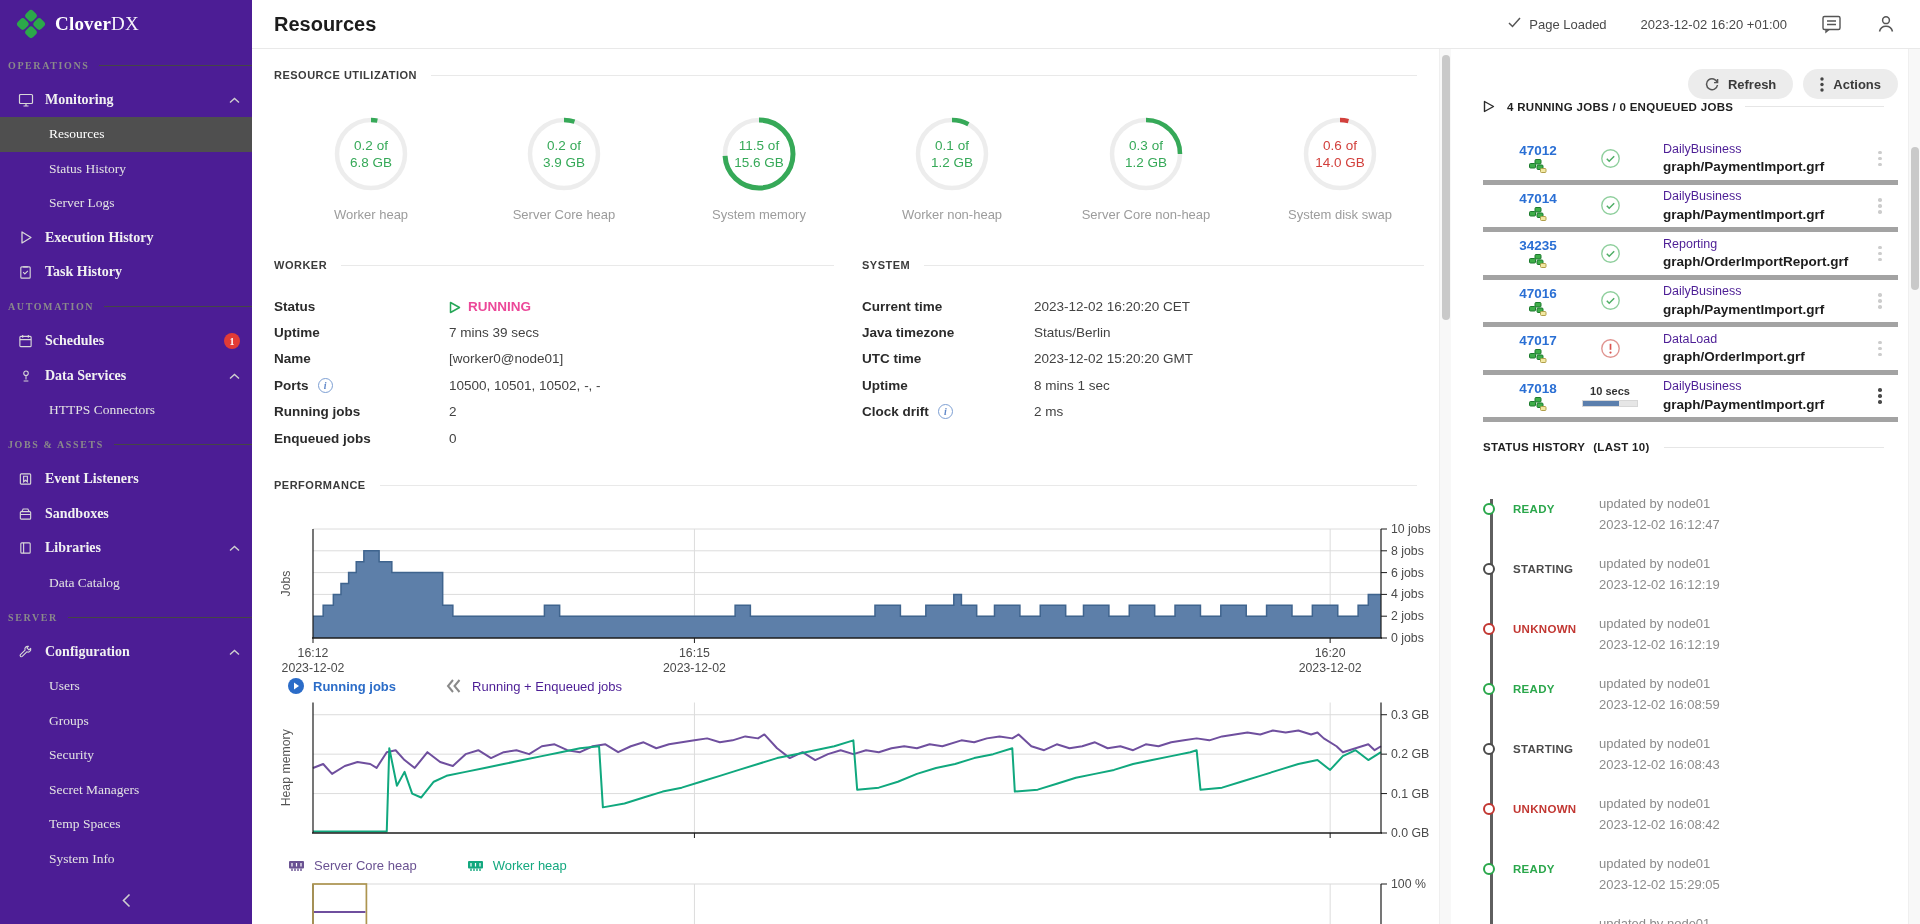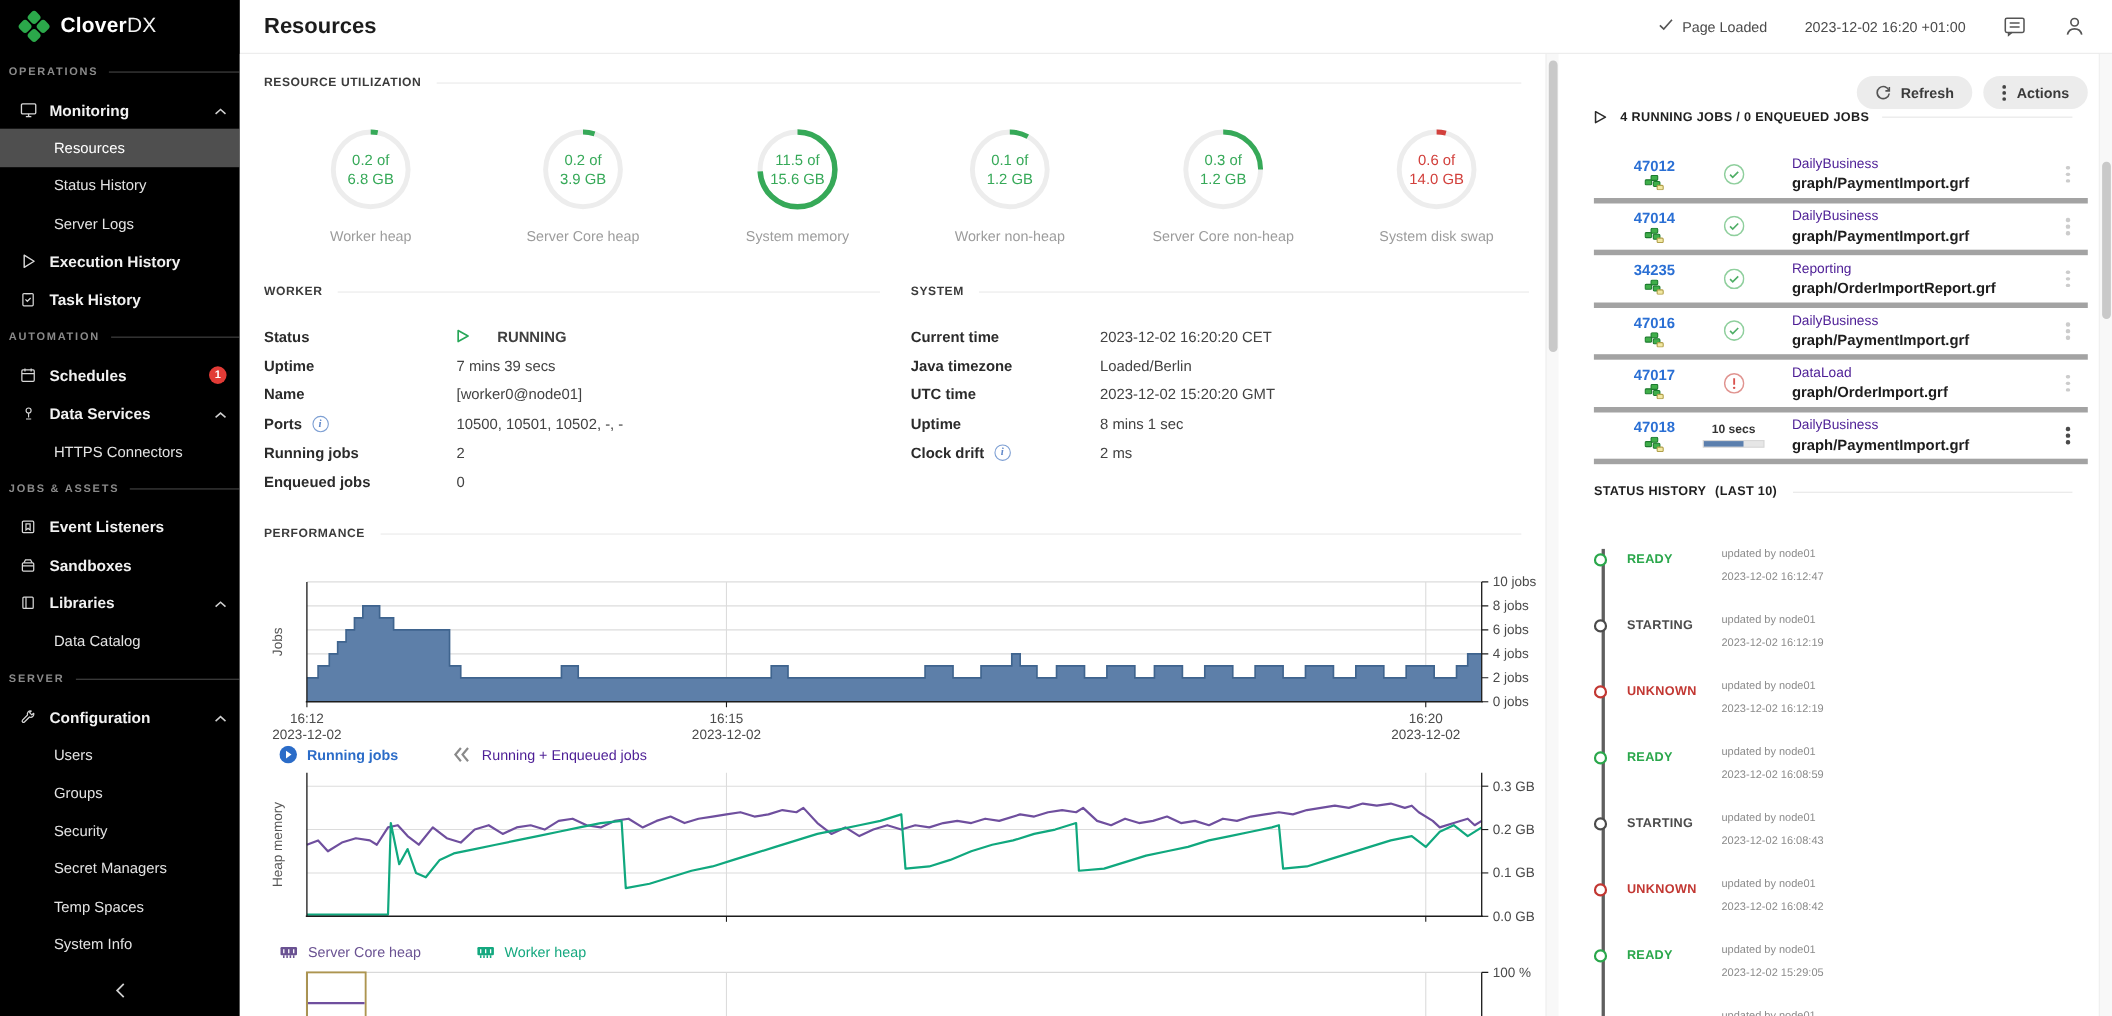--- a/index.html
+++ b/index.html
@@ -1,21 +1,21 @@
 <!DOCTYPE html>
 <html><head>
 <meta charset="utf-8">
 <style>
   * { margin:0; padding:0; box-sizing:border-box; }
   html,body { background:#fff; }
   body { font-family:"Liberation Sans","DejaVu Sans",sans-serif; color:#222; }
   .app { width:1920px; height:924px; display:flex; overflow:hidden; background:#fff; }
 
   
-  .sidebar { width:218px; flex:none; background:#000000; position:relative; overflow:hidden; }
+  .sidebar { width:252px; flex:none; background:#4c1d95; position:relative; overflow:hidden;font-family:Liberation Serif, serif; }
   .logo { height:48px; display:flex; align-items:center; gap:9px; padding-left:16px; }
   .brand { font-size:19px; color:#fff; letter-spacing:.2px; }
   .brand .b { font-weight:700; } .brand .l { font-weight:400; opacity:.95; }
   .nav-row { height:34.5px; display:flex; align-items:center; cursor:pointer; }
   .nav-section { padding-left:8px; gap:10px; color:#8a8a8a; font-size:10px; font-weight:600; letter-spacing:1.6px; cursor:default; }
   .nav-section::after { content:""; flex:1; height:1px; background:#464646; margin-right:0; }
   .nav-item { padding:0 12px 0 17px; gap:11px; font-size:14px; font-weight:600; color:#f1f1f1; }
   .nav-item .nav-ico { width:17px; height:17px; display:flex; align-items:center; justify-content:center; }
   .nav-item .grow { flex:1; }
   .nav-sub { padding-left:49px; font-size:13.5px; color:#e3e3e3; }
@@ -42,21 +42,21 @@
   .gauge { position:absolute; width:160px; top:67px; display:flex; flex-direction:column; align-items:center; }
   .gauge-svg-wrap { position:relative; width:76px; height:76px; }
   .gauge-text { position:absolute; inset:0; display:flex; flex-direction:column; align-items:center; justify-content:center; font-size:13.5px; line-height:17px; }
   .gauge-label { margin-top:15px; font-size:13px; color:#9c9c9c; }
 
   .kv { position:absolute; display:grid; grid-template-columns:175px 1fr; row-gap:0; }
   .kv.sys { grid-template-columns:172px 1fr; }
   .kv > div { height:26.4px; display:flex; align-items:center; font-size:13.5px; }
   .kv .k { font-weight:700; color:#2b2b2b; gap:9px; }
   .kv .v { color:#424242; }
-  .run-val { display:flex; align-items:flex-start; gap:25px; color:#404040; font-weight:700; }
+  .run-val { display:flex; align-items:flex-end; gap:7px; color:#ec4899; font-weight:700; }
   .info-ico { width:15px; height:15px; border:1px solid #7d9fd3; border-radius:50%; color:#5f87c9; font-size:10px; font-weight:700; display:flex; align-items:center; justify-content:center; font-family:"Liberation Serif",serif; font-style:italic; }
 
   .legend { position:absolute; display:flex; align-items:center; height:18px; }
   .legend .li { display:flex; align-items:center; gap:9px; font-size:13px; cursor:pointer; }
   .legend .li + .li { margin-left:50px; }
   .lg-blue { color:#2b6cc8; font-weight:600; }
   .lg-gray { color:#4c1d95;text-align:center; }
   .lg-purple { color:#6a5292; }
   .lg-teal { color:#14a87f; }
   svg.chart { position:absolute; left:14px; pointer-events:none; }
@@ -84,21 +84,21 @@
   .kebab { display:flex; flex-direction:column; align-items:center; gap:2.5px; cursor:pointer; }
   .kebab i { width:3.5px; height:3.5px; border-radius:50%; background:#cccccc; }
   .kebab.dark i { background:#4a4a4a; }
   .rp-hist-head { position:absolute; top:392px; left:32px; right:24px; display:flex; align-items:center; gap:8px; font-size:11.5px; font-weight:700; color:#1f1f1f; letter-spacing:.3px; }
   .rp-hist-head::after { content:""; flex:1; height:1px; background:#e6e6e6; margin-left:6px; }
   .rp-history { position:absolute; top:448px; left:32px; right:24px; }
   .rp-history::before { content:""; position:absolute; left:7px; top:2px; height:800px; width:2.5px; background:#5f5f5f; }
   .hist-item { position:relative; height:60px; }
   .hist-dot { position:absolute; left:0; top:6px; width:12px; height:12px; border:2.5px solid #999; border-radius:50%; background:#fff; }
   .hist-status { position:absolute; left:30px; top:6px; font-size:11.5px; font-weight:700; letter-spacing:.3px; }
-  .hist-meta { position:absolute; left:116px; top:-3px; font-size:10px; color:#8b8b8b; line-height:20.5px; }
+  .hist-meta { position:absolute; left:116px; top:-3px; font-size:13px; color:#8b8b8b; line-height:20.5px; }
   .right-sb { width:12px; flex:none; background:#f8f8f8; border-left:1px solid #efefef; position:relative; }
 </style>
 </head>
 <body>
 
 <div class="app">
 
   <aside class="sidebar">
     <div class="logo">
       <svg width="30" height="30" viewBox="0 0 30 30">
@@ -401,21 +401,21 @@
           <div class="k">Running jobs</div>
             <div class="v">2</div>
           <div class="k">Enqueued jobs</div>
             <div class="v">0</div>
         </div>
 
         <div class="kv sys" style="top:244px; left:610px; width:562px;">
           <div class="k">Current time</div>
             <div class="v">2023-12-02 16:20:20 CET</div>
           <div class="k">Java timezone</div>
-            <div class="v">Loaded/Berlin</div>
+            <div class="v">Status/Berlin</div>
           <div class="k">UTC time</div>
             <div class="v">2023-12-02 15:20:20 GMT</div>
           <div class="k">Uptime</div>
             <div class="v">8 mins 1 sec</div>
           <div class="k">
               <span>Clock drift</span>
               <span class="info-ico">i</span>
             </div>
             <div class="v">2 ms</div>
         </div>

